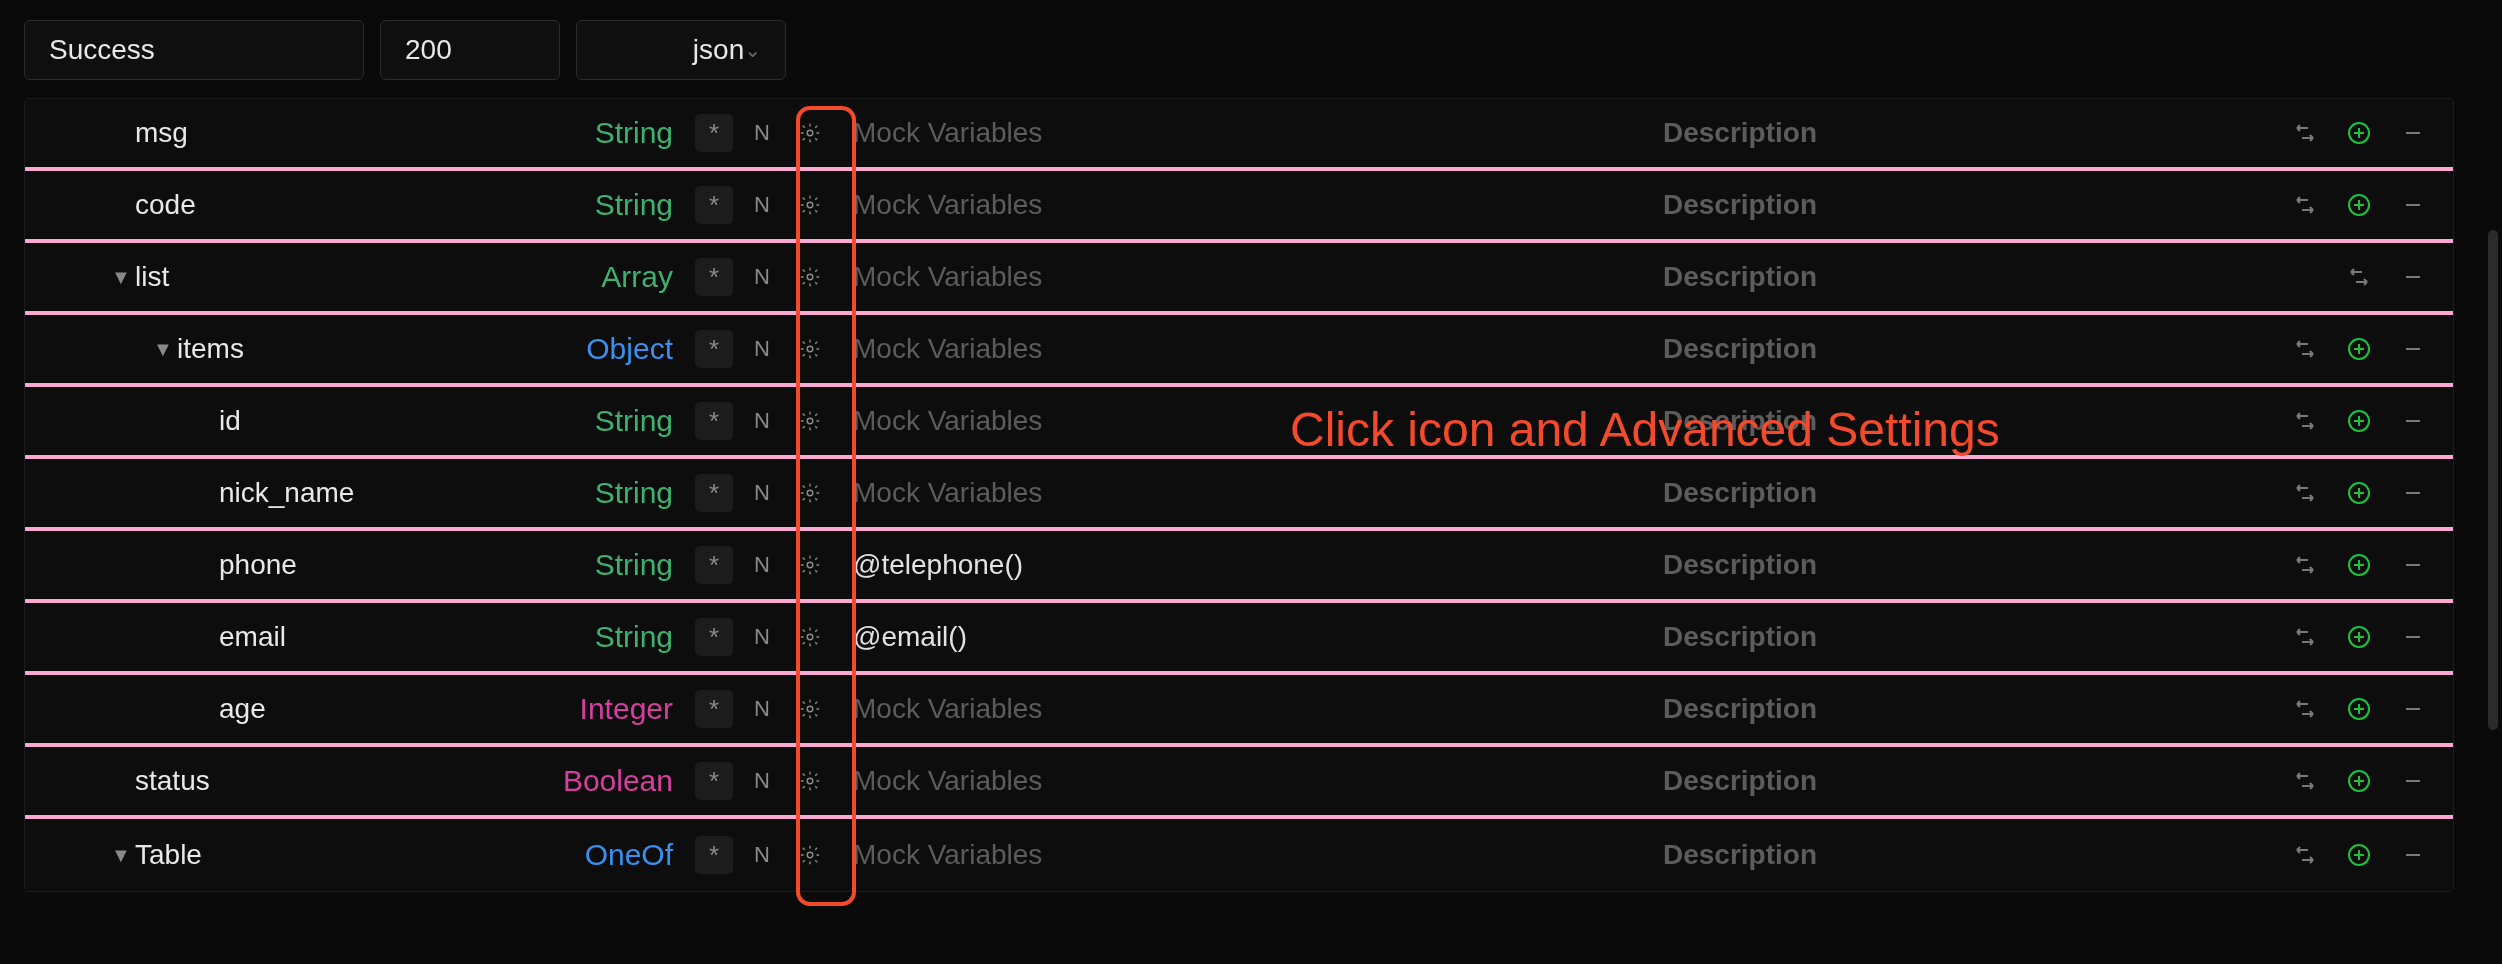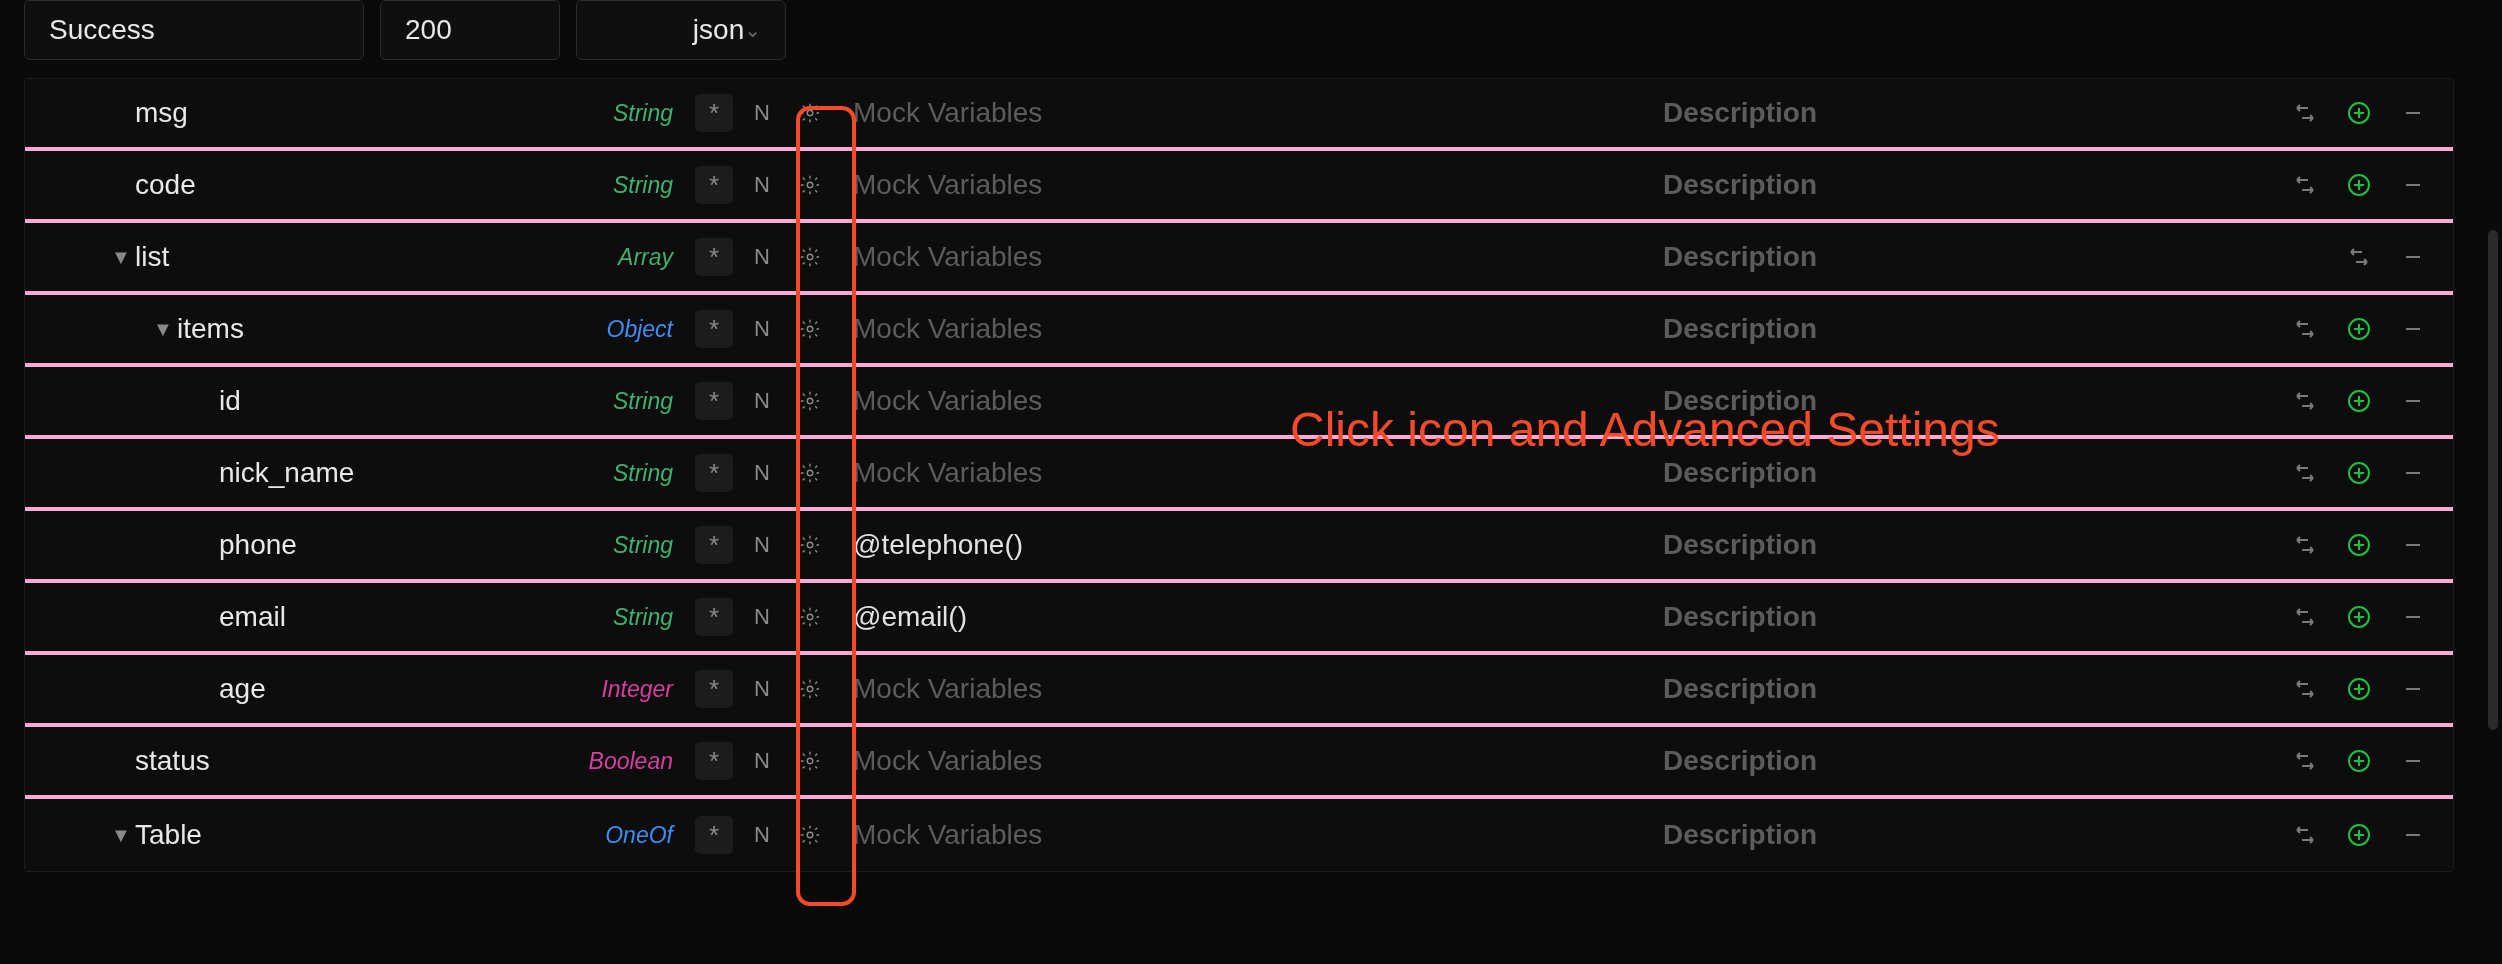--- a/index.html
+++ b/index.html
@@ -8,21 +8,21 @@
     height: 964px;
     background: #0a0a0a;
     font-family: -apple-system, BlinkMacSystemFont, "Segoe UI", Arial, sans-serif;
     color: #e8e8e8;
     overflow: hidden;
   }
   .stage {
     position: relative;
     width: 100%;
     height: 100%;
-    padding: 0 24px;
+    padding: 20px 24px;
   }
 
   
   .topbar {
     display: flex;
     gap: 16px;
     margin-bottom: 18px;
   }
   .input-box, .select-box {
     height: 60px;
@@ -82,22 +82,21 @@
   }
   .caret.spacer { visibility: hidden; }
   .field-name {
     font-size: 28px;
     color: #e8e8e8;
   }
 
   .type-badge {
     position: absolute;
     right: 12px;
-    font-size: 23px;
-    font-style: italic;
+    font-size: 30px;
   }
   .t-string  { color: #3fb16f; }
   .t-array   { color: #3fb16f; }
   .t-object  { color: #3a8ff0; }
   .t-integer { color: #d63fa0; }
   .t-boolean { color: #d63fa0; }
   .t-oneof   { color: #3a8ff0; }
 
   .flags {
     display: flex;

